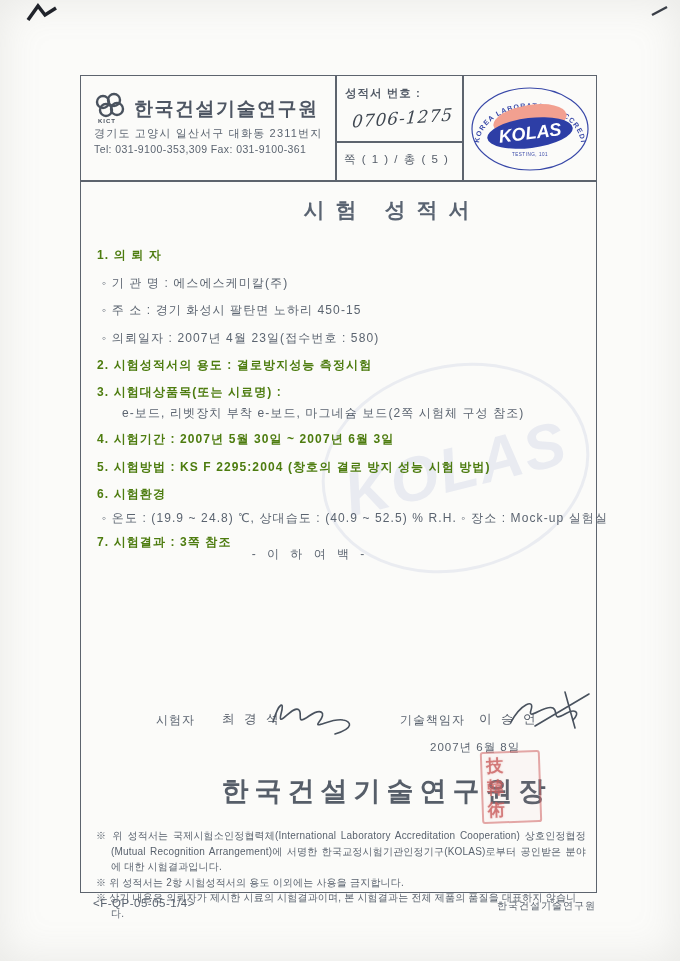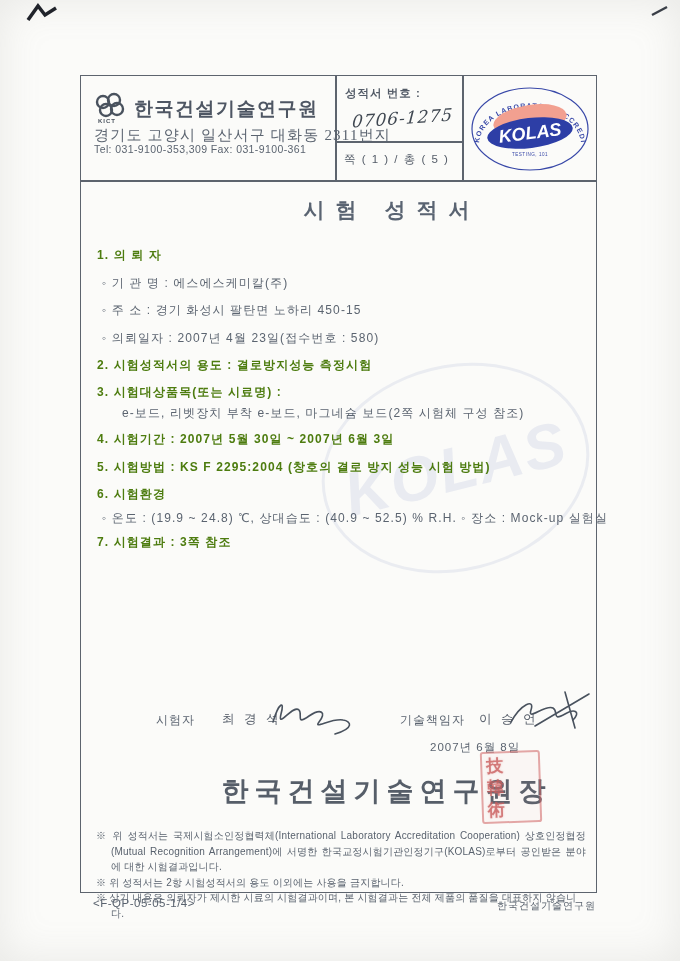--- a/index.html
+++ b/index.html
@@ -13,21 +13,21 @@
   .abs{position:absolute;}
   
   .frame{
     position:absolute;left:80px;top:75px;width:517px;height:818px;
     border:1.6px solid #5d646e;box-sizing:border-box;
   }
   .hline{position:absolute;background:#5d646e;height:1.5px;}
   .vline{position:absolute;background:#5d646e;width:1.5px;}
   
   .org-name{font-size:19px;font-weight:bold;color:#4e5663;letter-spacing:1.5px;white-space:nowrap;}
-  .addr{font-size:15px;color:#5b6470;letter-spacing:1.2px;white-space:nowrap;font-family:Liberation Serif, serif;}
+  .addr{font-size:11px;color:#5b6470;letter-spacing:1.2px;white-space:nowrap;}
   .tel{font-size:10.5px;color:#5b6470;letter-spacing:.4px;white-space:nowrap;}
   .repno-label{font-size:11.5px;color:#545c68;letter-spacing:1px;font-weight:700;}
   .handwrite{
     font-family:"DejaVu Serif", serif;font-style:italic;font-size:17px;color:#3f4751;
     transform:rotate(-4deg) skewX(-8deg);letter-spacing:1px;white-space:nowrap;
   }
   .pageinfo{font-size:11.5px;color:#545c68;letter-spacing:1.5px;white-space:nowrap;}
   
   .doc-title{
     position:absolute;left:80px;top:196px;width:517px;text-align:center;
@@ -134,20 +134,21 @@
   <div class="line" style="left:102px;top:302px">◦ 주      소 : 경기 화성시 팔탄면 노하리 450-15</div>
   <div class="line" style="left:102px;top:330px">◦ 의뢰일자 : 2007년 4월 23일(접수번호 : 580)</div>
   <div class="line bold" style="left:97px;top:357px">2. 시험성적서의 용도 : 결로방지성능 측정시험</div>
   <div class="line bold" style="left:97px;top:384px">3. 시험대상품목(또는 시료명) :</div>
   <div class="line" style="left:122px;top:405px">e-보드, 리벳장치 부착 e-보드, 마그네슘 보드(2쪽 시험체 구성 참조)</div>
   <div class="line bold" style="left:97px;top:431px">4. 시험기간 : 2007년 5월 30일 ~ 2007년 6월 3일</div>
   <div class="line bold" style="left:97px;top:459px">5. 시험방법 : KS F 2295:2004 (창호의 결로 방지 성능 시험 방법)</div>
   <div class="line bold" style="left:97px;top:486px">6. 시험환경</div>
   <div class="line" style="left:102px;top:510px">◦ 온도 : (19.9 ~ 24.8) ℃, 상대습도 : (40.9 ~ 52.5) % R.H.    ◦ 장소 : Mock-up 실험실</div>
   <div class="line bold" style="left:97px;top:534px">7. 시험결과 : 3쪽 참조</div>
+  <div class="blank-note" style="top:546px">- 이 하 여 백 -</div>
 
   <div class="sig-label" style="left:156px;top:712px">시험자</div>
   <div class="sig-name" style="left:213px;top:711px">최 경 석</div>
   <svg class="sig-svg" style="left:265px;top:692px" width="100" height="48">
     <path d="M8,30 C14,10 20,8 16,22 C12,38 28,12 34,18 C38,22 30,34 44,24 C56,16 62,20 54,30 C48,38 66,26 78,28 C86,29 90,36 70,42" stroke="#49525e" stroke-width="1.6" fill="none" stroke-linecap="round"></path>
   </svg>
   <div class="sig-label" style="left:400px;top:712px">기술책임자</div>
   <div class="sig-name" style="left:470px;top:711px">이 승 언</div>
   <svg class="sig-svg" style="left:505px;top:686px" width="95" height="50">
     <path d="M6,36 C16,18 30,12 26,24 C22,36 40,18 48,22 C54,25 46,36 60,28 C70,22 76,26 68,34" stroke="#49525e" stroke-width="1.6" fill="none" stroke-linecap="round"></path>

